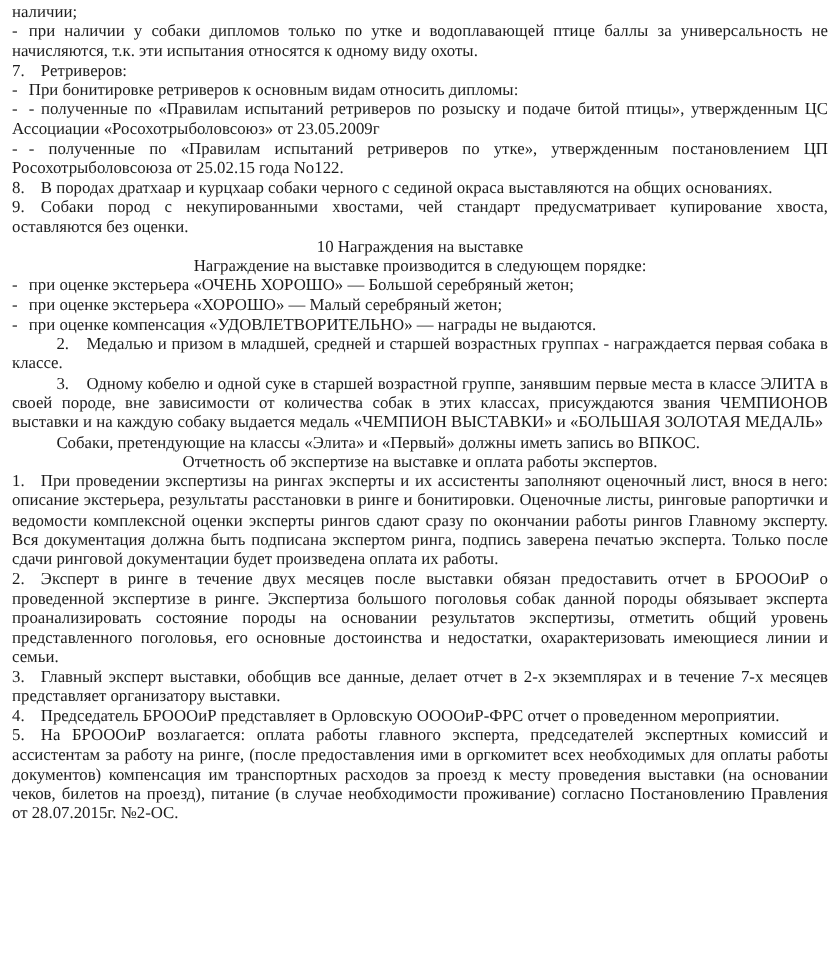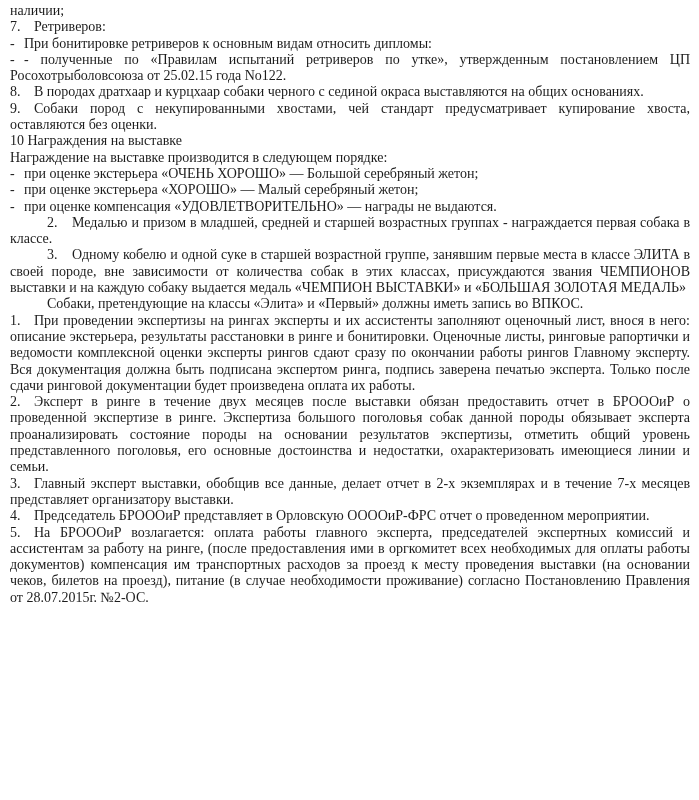--- a/index.html
+++ b/index.html
@@ -18,44 +18,46 @@
     line-height: 16.3px;
     color: #1c1c1c;
     overflow: hidden;
   }
   p.para {
     margin: 0;
     padding: 0;
   }
   .justify { text-align: justify; }
   .left    { text-align: left; }
-  .center  { }
+  .center  { text-align: center; }
   .ind     { text-indent: 37px; }
   .mt      { margin-top: 16px; }
   .mk {
     display: inline-block;
     text-indent: 0;
     vertical-align: baseline;
   }
   .mk-dash { width: 14px; }
   .mk-num  { width: 24px; }
   .ind .mk-num { width: 25px; }
 </style>
 </head>
 <body>
 
 <div class="page">
 
   <p class="para left"><span>наличии;</span></p>
 
+  <p class="para justify"><span class="mk mk-dash">-</span><span>при наличии у собаки дипломов только по утке и водоплавающей птице баллы за универсальность не начисляются, т.к. эти испытания относятся к одному виду охоты.</span></p>
 
   <p class="para left"><span class="mk mk-num">7.</span><span>Ретриверов:</span></p>
 
   <p class="para left"><span class="mk mk-dash">-</span><span>При бонитировке ретриверов к основным видам относить дипломы:</span></p>
 
+  <p class="para justify"><span class="mk mk-dash">-</span><span>- полученные по «Правилам испытаний ретриверов по розыску и подаче битой птицы», утвержденным ЦС Ассоциации «Росохотрыболовсоюз» от 23.05.2009г</span></p>
 
   <p class="para justify"><span class="mk mk-dash">-</span><span>- полученные по «Правилам испытаний ретриверов по утке», утвержденным постановлением ЦП Росохотрыболовсоюза от 25.02.15 года No122.</span></p>
 
   <p class="para justify"><span class="mk mk-num">8.</span><span>В породах дратхаар и курцхаар собаки черного с сединой окраса выставляются на общих основаниях.</span></p>
 
   <p class="para justify"><span class="mk mk-num">9.</span><span>Собаки пород с некупированными хвостами, чей стандарт предусматривает купирование хвоста, оставляются без оценки.</span></p>
 
   <p class="para center mt">10 Награждения на выставке</p>
   <p class="para center">Награждение на выставке производится в следующем порядке:</p>
 
@@ -65,20 +67,21 @@
   <p class="para left"><span class="mk mk-dash">-</span><span>при оценке экстерьера «ХОРОШО» — Малый серебряный жетон;</span></p>
 
   <p class="para left"><span class="mk mk-dash">-</span><span>при оценке компенсация «УДОВЛЕТВОРИТЕЛЬНО» — награды не выдаются.</span></p>
 
   <p class="para justify ind"><span class="mk mk-num">2.</span><span>Медалью и призом в младшей, средней и старшей возрастных группах - награждается первая собака в классе.</span></p>
 
   <p class="para justify ind"><span class="mk mk-num">3.</span><span>Одному кобелю и одной суке в старшей возрастной группе, занявшим первые места в классе ЭЛИТА в своей породе, вне зависимости от количества собак в этих классах, присуждаются звания ЧЕМПИОНОВ выставки и на каждую собаку выдается медаль «ЧЕМПИОН ВЫСТАВКИ» и «БОЛЬШАЯ ЗОЛОТАЯ МЕДАЛЬ»</span></p>
 
   <p class="para justify ind"><span>Собаки, претендующие на классы «Элита» и «Первый» должны иметь запись во ВПКОС.</span></p>
 
+  <p class="para center mt">Отчетность об экспертизе на выставке и оплата работы экспертов.</p>
 
   <p class="para justify"><span class="mk mk-num">1.</span><span>При проведении экспертизы на рингах эксперты и их ассистенты заполняют оценочный лист, внося в него: описание экстерьера, результаты расстановки в ринге и бонитировки. Оценочные листы, ринговые рапортички и ведомости комплексной оценки эксперты рингов сдают сразу по окончании работы рингов Главному эксперту. Вся документация должна быть подписана экспертом ринга, подпись заверена печатью эксперта. Только после сдачи ринговой документации будет произведена оплата их работы.</span></p>
 
   <p class="para justify"><span class="mk mk-num">2.</span><span>Эксперт в ринге в течение двух месяцев после выставки обязан предоставить отчет в БРОООиР о проведенной экспертизе в ринге. Экспертиза большого поголовья собак данной породы обязывает эксперта проанализировать состояние породы на основании результатов экспертизы, отметить общий уровень представленного поголовья, его основные достоинства и недостатки, охарактеризовать имеющиеся линии и семьи.</span></p>
 
   <p class="para justify"><span class="mk mk-num">3.</span><span>Главный эксперт выставки, обобщив все данные, делает отчет в 2-х экземплярах и в течение 7-х месяцев представляет организатору выставки.</span></p>
 
   <p class="para left"><span class="mk mk-num">4.</span><span>Председатель БРОООиР представляет в Орловскую ООООиР-ФРС отчет о проведенном мероприятии.</span></p>
 
   <p class="para justify"><span class="mk mk-num">5.</span><span>На БРОООиР возлагается: оплата работы главного эксперта, председателей экспертных комиссий и ассистентам за работу на ринге, (после предоставления ими в оргкомитет всех необходимых для оплаты работы документов) компенсация им транспортных расходов за проезд к месту проведения выставки (на основании чеков, билетов на проезд), питание (в случае необходимости проживание) согласно Постановлению Правления от 28.07.2015г. №2-ОС.</span></p>

